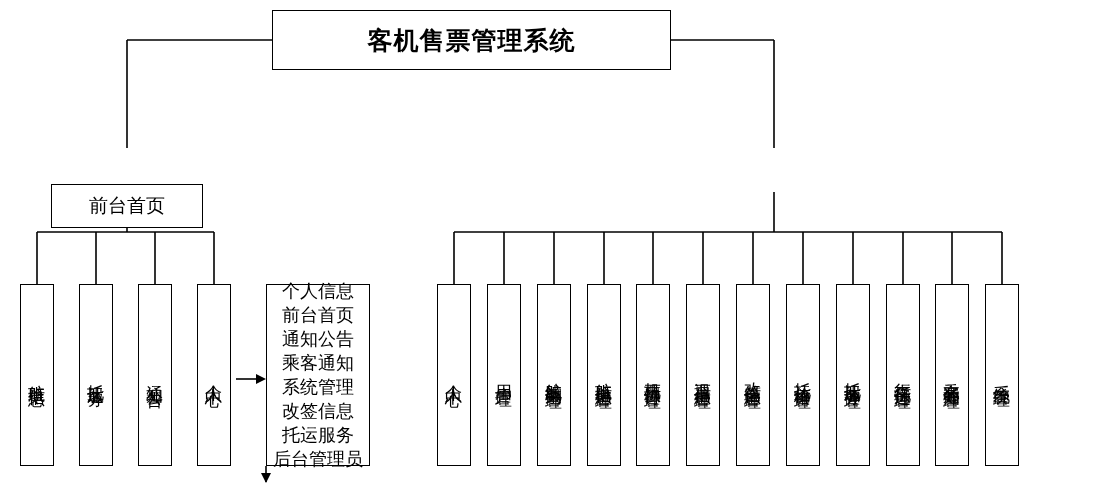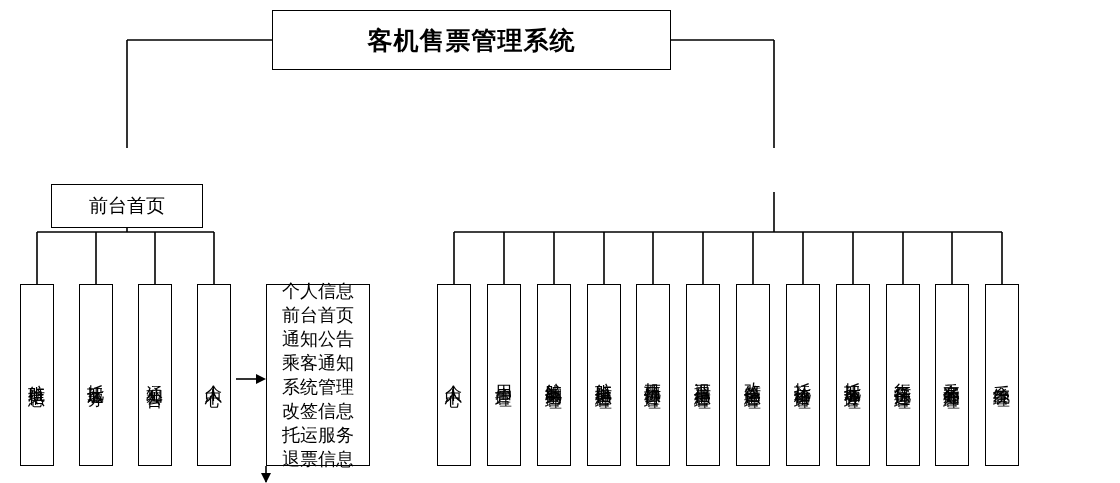--- a/index.html
+++ b/index.html
@@ -83,21 +83,21 @@
   </div>
 
   <div class="multi" style="left:266px;top:284px;width:104px;height:182px;">
     <div>个人信息</div>
     <div>前台首页</div>
     <div>通知公告</div>
     <div>乘客通知</div>
     <div>系统管理</div>
     <div>改签信息</div>
     <div>托运服务</div>
-    <div>退票信息</div>
+    <div>后台管理员</div>
   </div>
 
   <div class="vnode" style="left:437px;top:284px;width:34px;height:182px;">
     <span class="vtext">个人中心</span>
   </div>
   <div class="vnode" style="left:487px;top:284px;width:34px;height:182px;">
     <span class="vtext">用户管理</span>
   </div>
   <div class="vnode" style="left:537px;top:284px;width:34px;height:182px;">
     <span class="vtext">航线类别管理</span>

